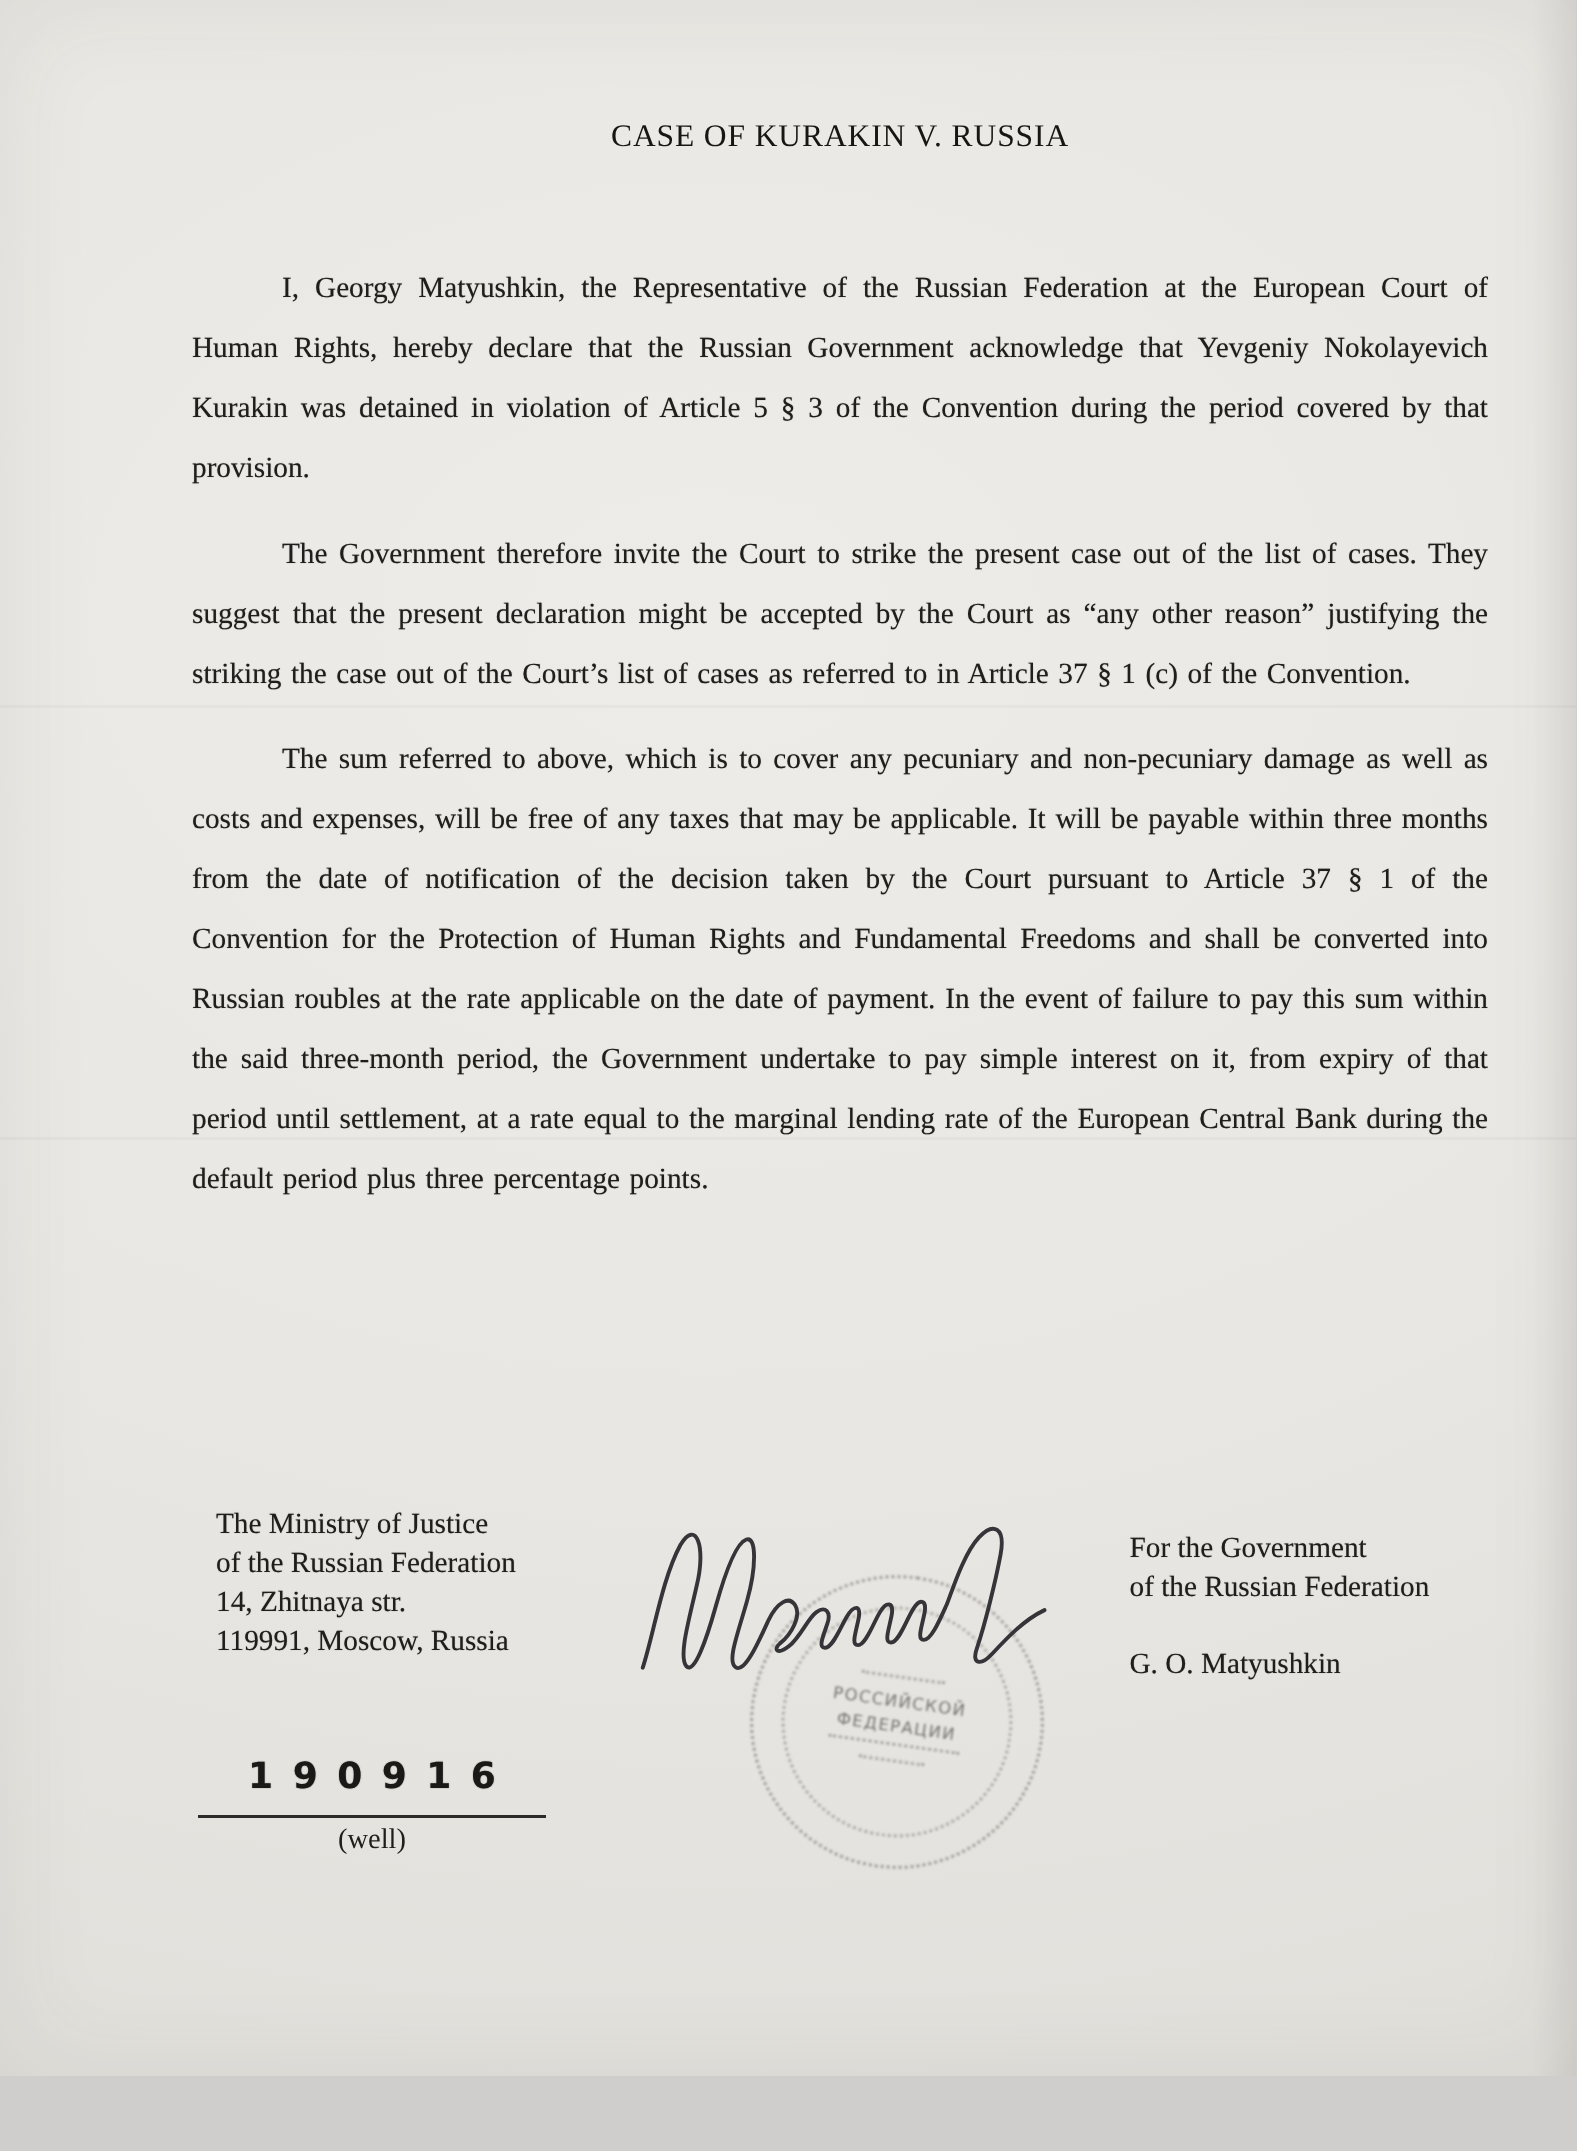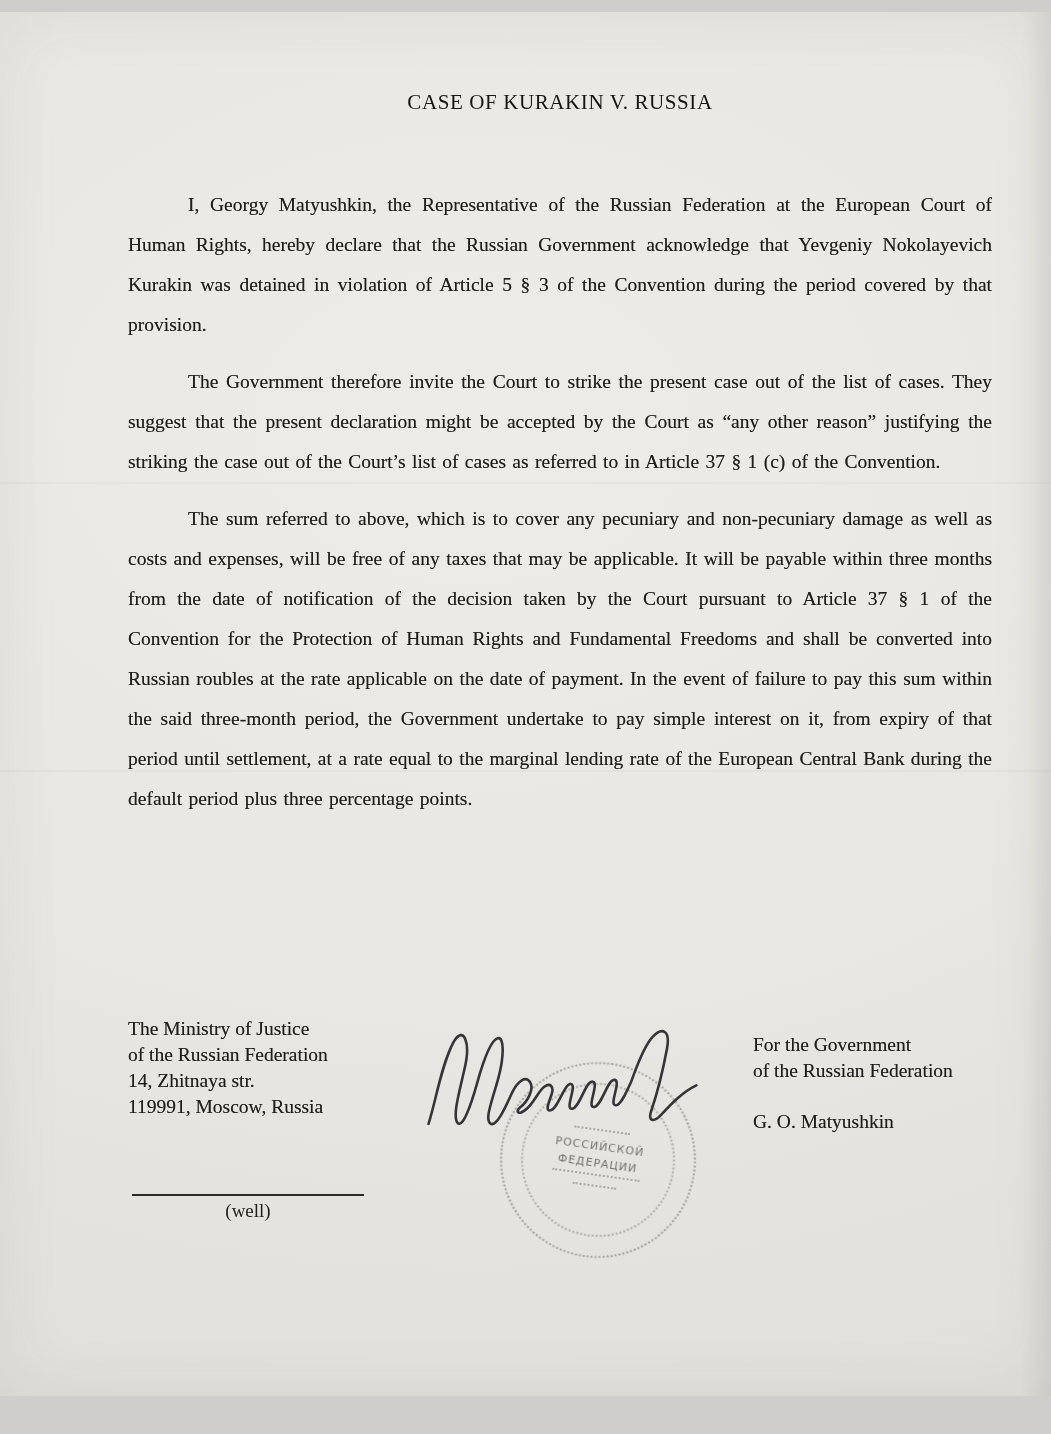--- a/index.html
+++ b/index.html
@@ -1,19 +1,19 @@
 <!DOCTYPE html>
 <html><head>
 <meta charset="utf-8">
 <style>
   html,body{margin:0;padding:0;background:#cfcecc;}
   .page{
     position:relative;
     width:1051px;height:1384px;
-    margin:12px auto;
+    margin:0 auto;
     overflow:hidden;
     background:
       radial-gradient(ellipse 1400px 1000px at 45% 30%, #edecE9 0%, #e9e7e3 55%, #e2e0db 100%);
     box-shadow: inset 0 0 70px rgba(60,55,45,0.07);
     font-family:"Liberation Serif", serif;
     color:#1f1e1c;
   }
   .edge-shade{position:absolute;right:0;top:0;bottom:0;width:30px;
     background:linear-gradient(to right, rgba(0,0,0,0), rgba(0,0,0,0.06));}
   .crease{position:absolute;left:0;right:0;height:2px;background:rgba(110,106,98,0.05);}
@@ -26,21 +26,21 @@
   .decl-heading{margin:63px 0 0;text-align:center;font-size:20px;font-weight:700;
     letter-spacing:1px;color:#141311;}
   .body-p{font-size:19.5px;line-height:40px;text-align:justify;
     text-indent:60px;margin:17px 0 0;word-spacing:1.5px;
     text-shadow:0 0 0.6px rgba(25,24,22,0.55);}
   .body-p.first{margin-top:70px;}
   .body-p.last{margin-top:21px;}
 
   .sig-area{position:absolute;left:128px;top:998px;width:864px;height:320px;
     font-size:19.5px;filter:blur(0.25px);}
-  .addr-block{position:absolute;left:0;top:6px;line-height:26px;
+  .addr-block{position:absolute;left:16px;top:6px;line-height:26px;
     text-shadow:0 0 0.6px rgba(25,24,22,0.5);}
   .gov-block{position:absolute;left:625px;top:22px;line-height:26px;
     text-shadow:0 0 0.6px rgba(25,24,22,0.5);}
   .gov-line{white-space:nowrap;}
   .signatory{margin-top:25px;white-space:nowrap;}
 
   .signature-svg{position:absolute;left:292px;top:12px;transform:rotate(-2deg);opacity:0.92;}
 
   .stamp{position:absolute;left:372px;top:52px;width:192px;height:192px;
     border-radius:50%;border:2px dotted rgba(96,94,88,0.5);
@@ -112,19 +112,20 @@
                C114,66 107,78 99,84 C94,88 97,92 105,86 C113,80 118,68 124,64
                C130,60 134,64 131,72 C128,80 124,88 129,88 C134,88 139,76 144,68
                C149,60 154,60 152,69 C150,78 146,87 151,87 C156,87 161,74 166,66
                C171,58 176,59 174,68 C172,77 168,86 173,86 C178,86 183,73 188,65
                C193,57 198,58 196,67 C194,76 190,85 195,85 C200,85 206,72 211,62
                C216,50 224,28 234,18 C244,8 252,12 248,30 C244,48 236,76 230,92
                C226,102 232,104 240,96 C250,86 262,74 276,68" fill="none" stroke="#26262b" stroke-width="2.6" stroke-linecap="round" stroke-linejoin="round"></path>
     </svg>
 
     <div class="date-block">
+      <div class="date-digits">190916</div>
       <div class="date-line"></div>
       <div class="date-label">(well)</div>
     </div>
   </div>
 
   <div class="speck"></div>
 </div>
 
 </body></html>

